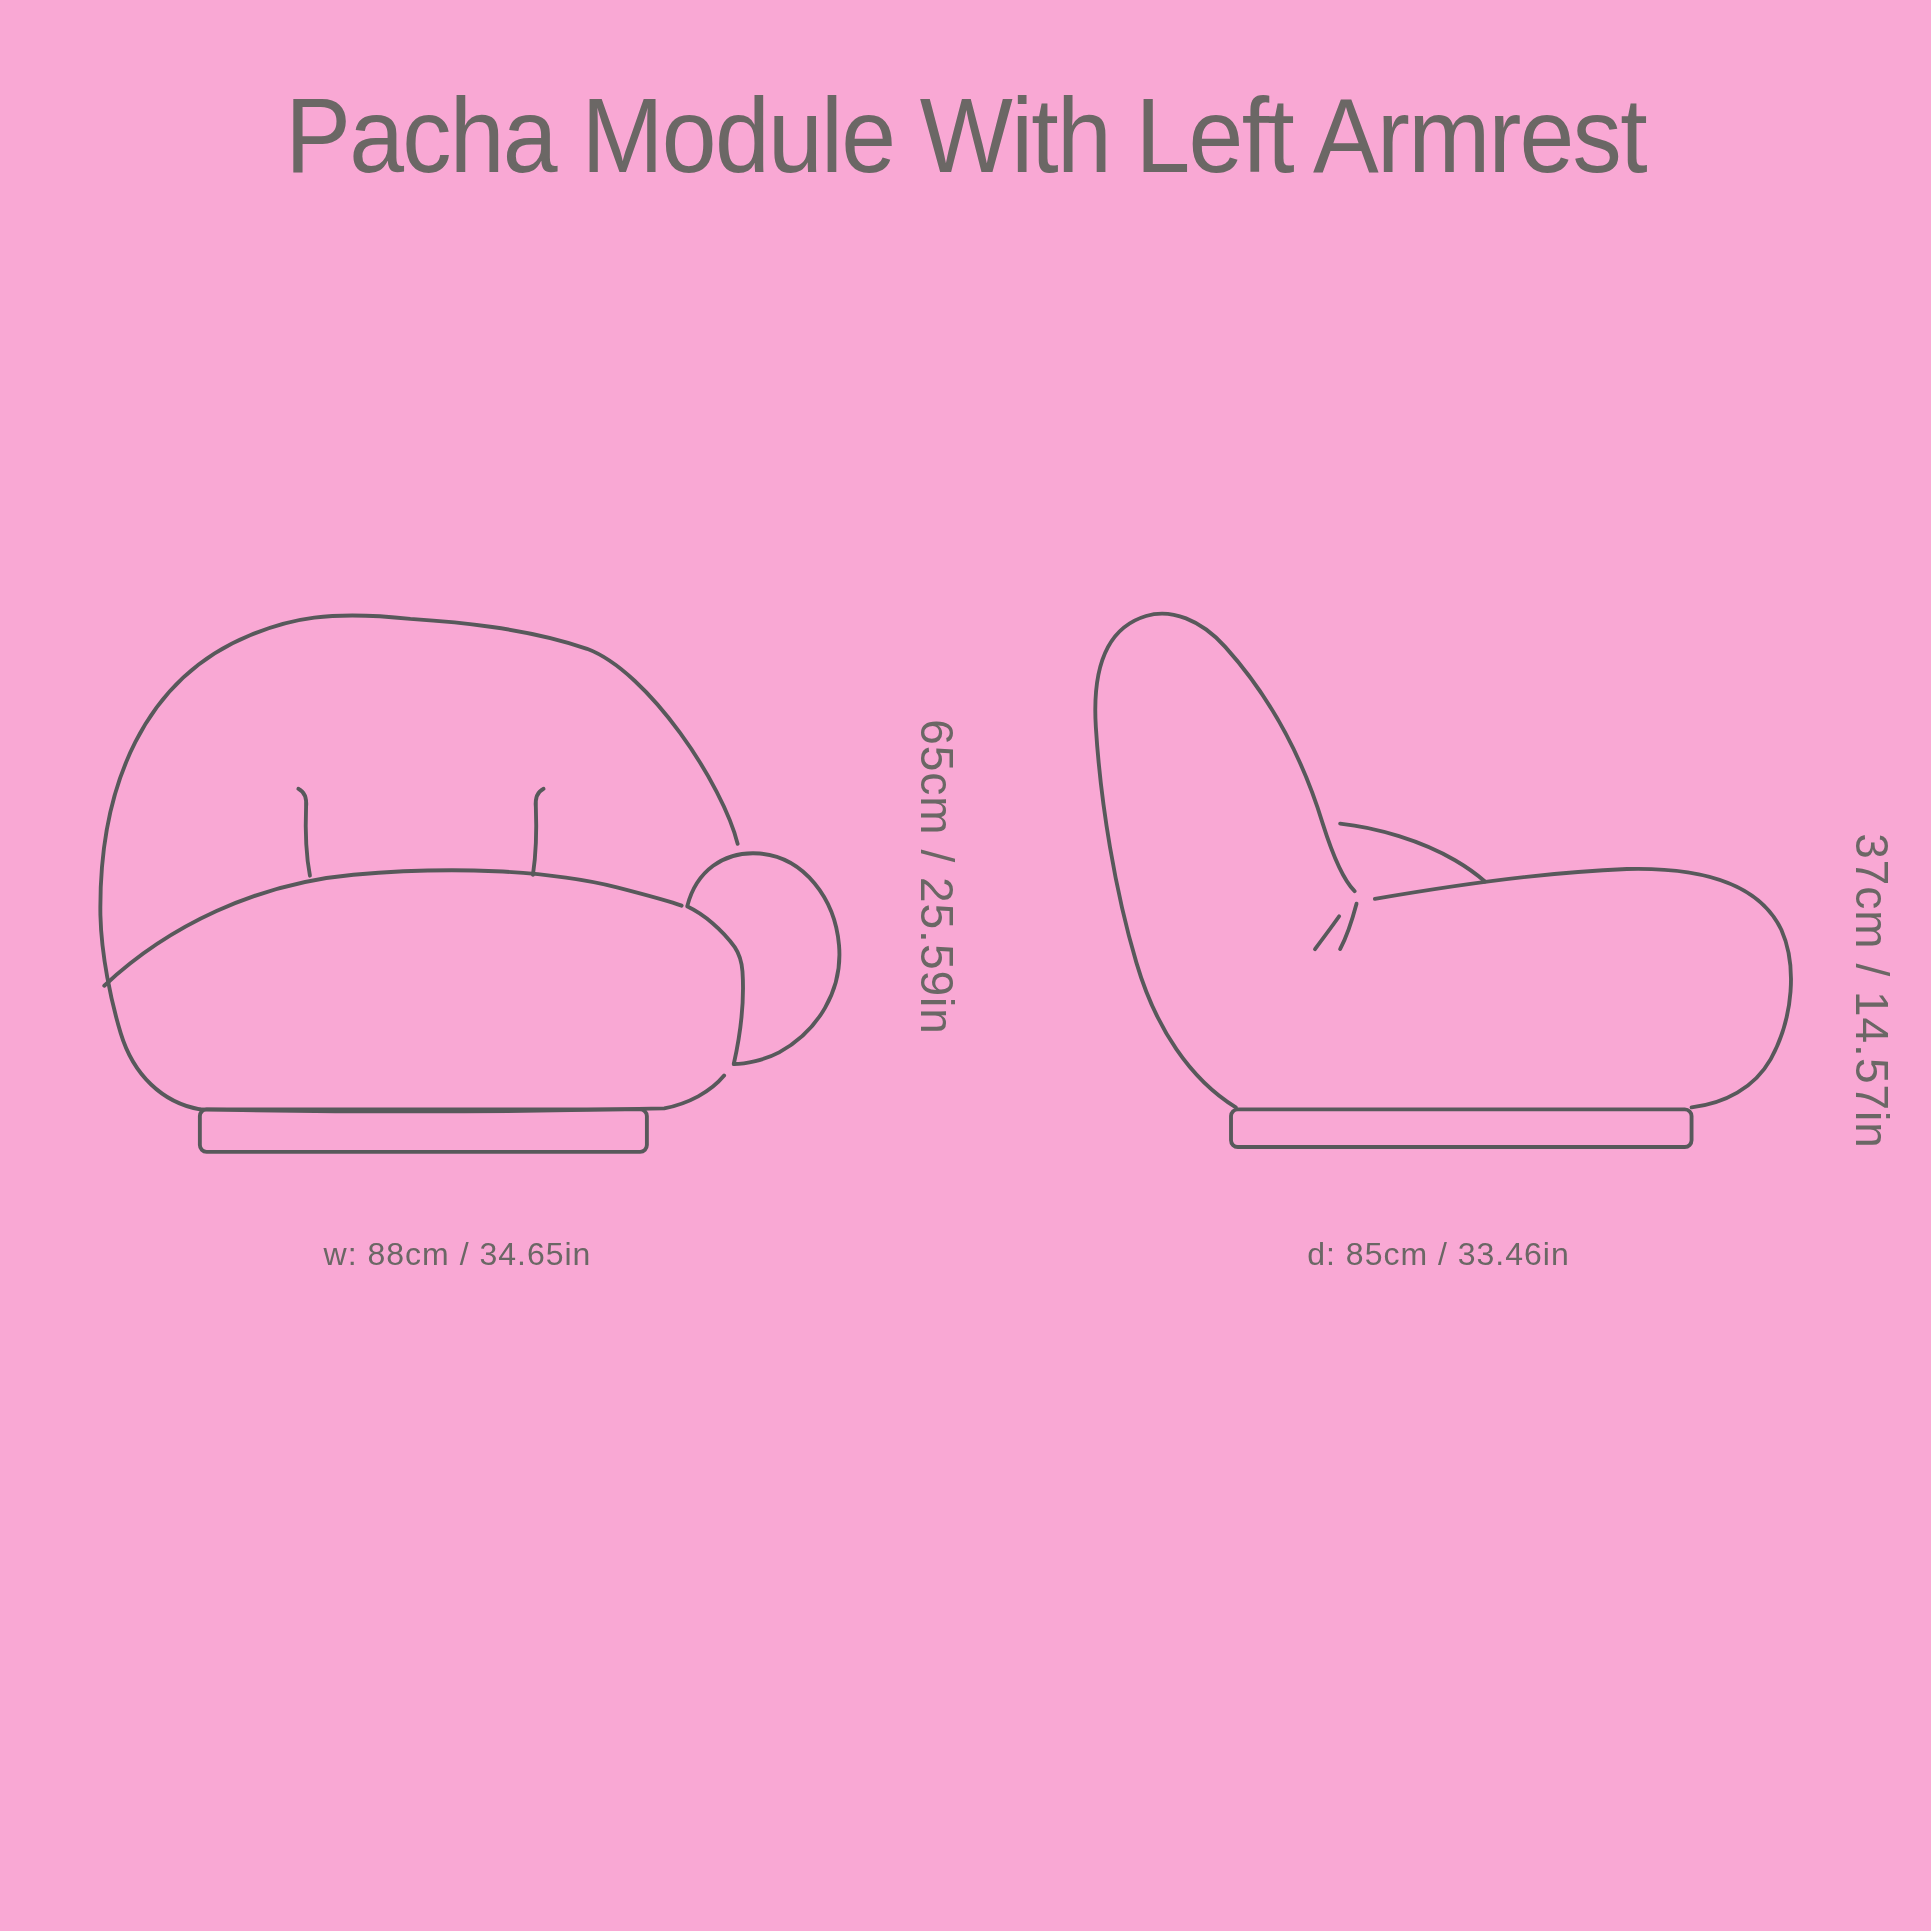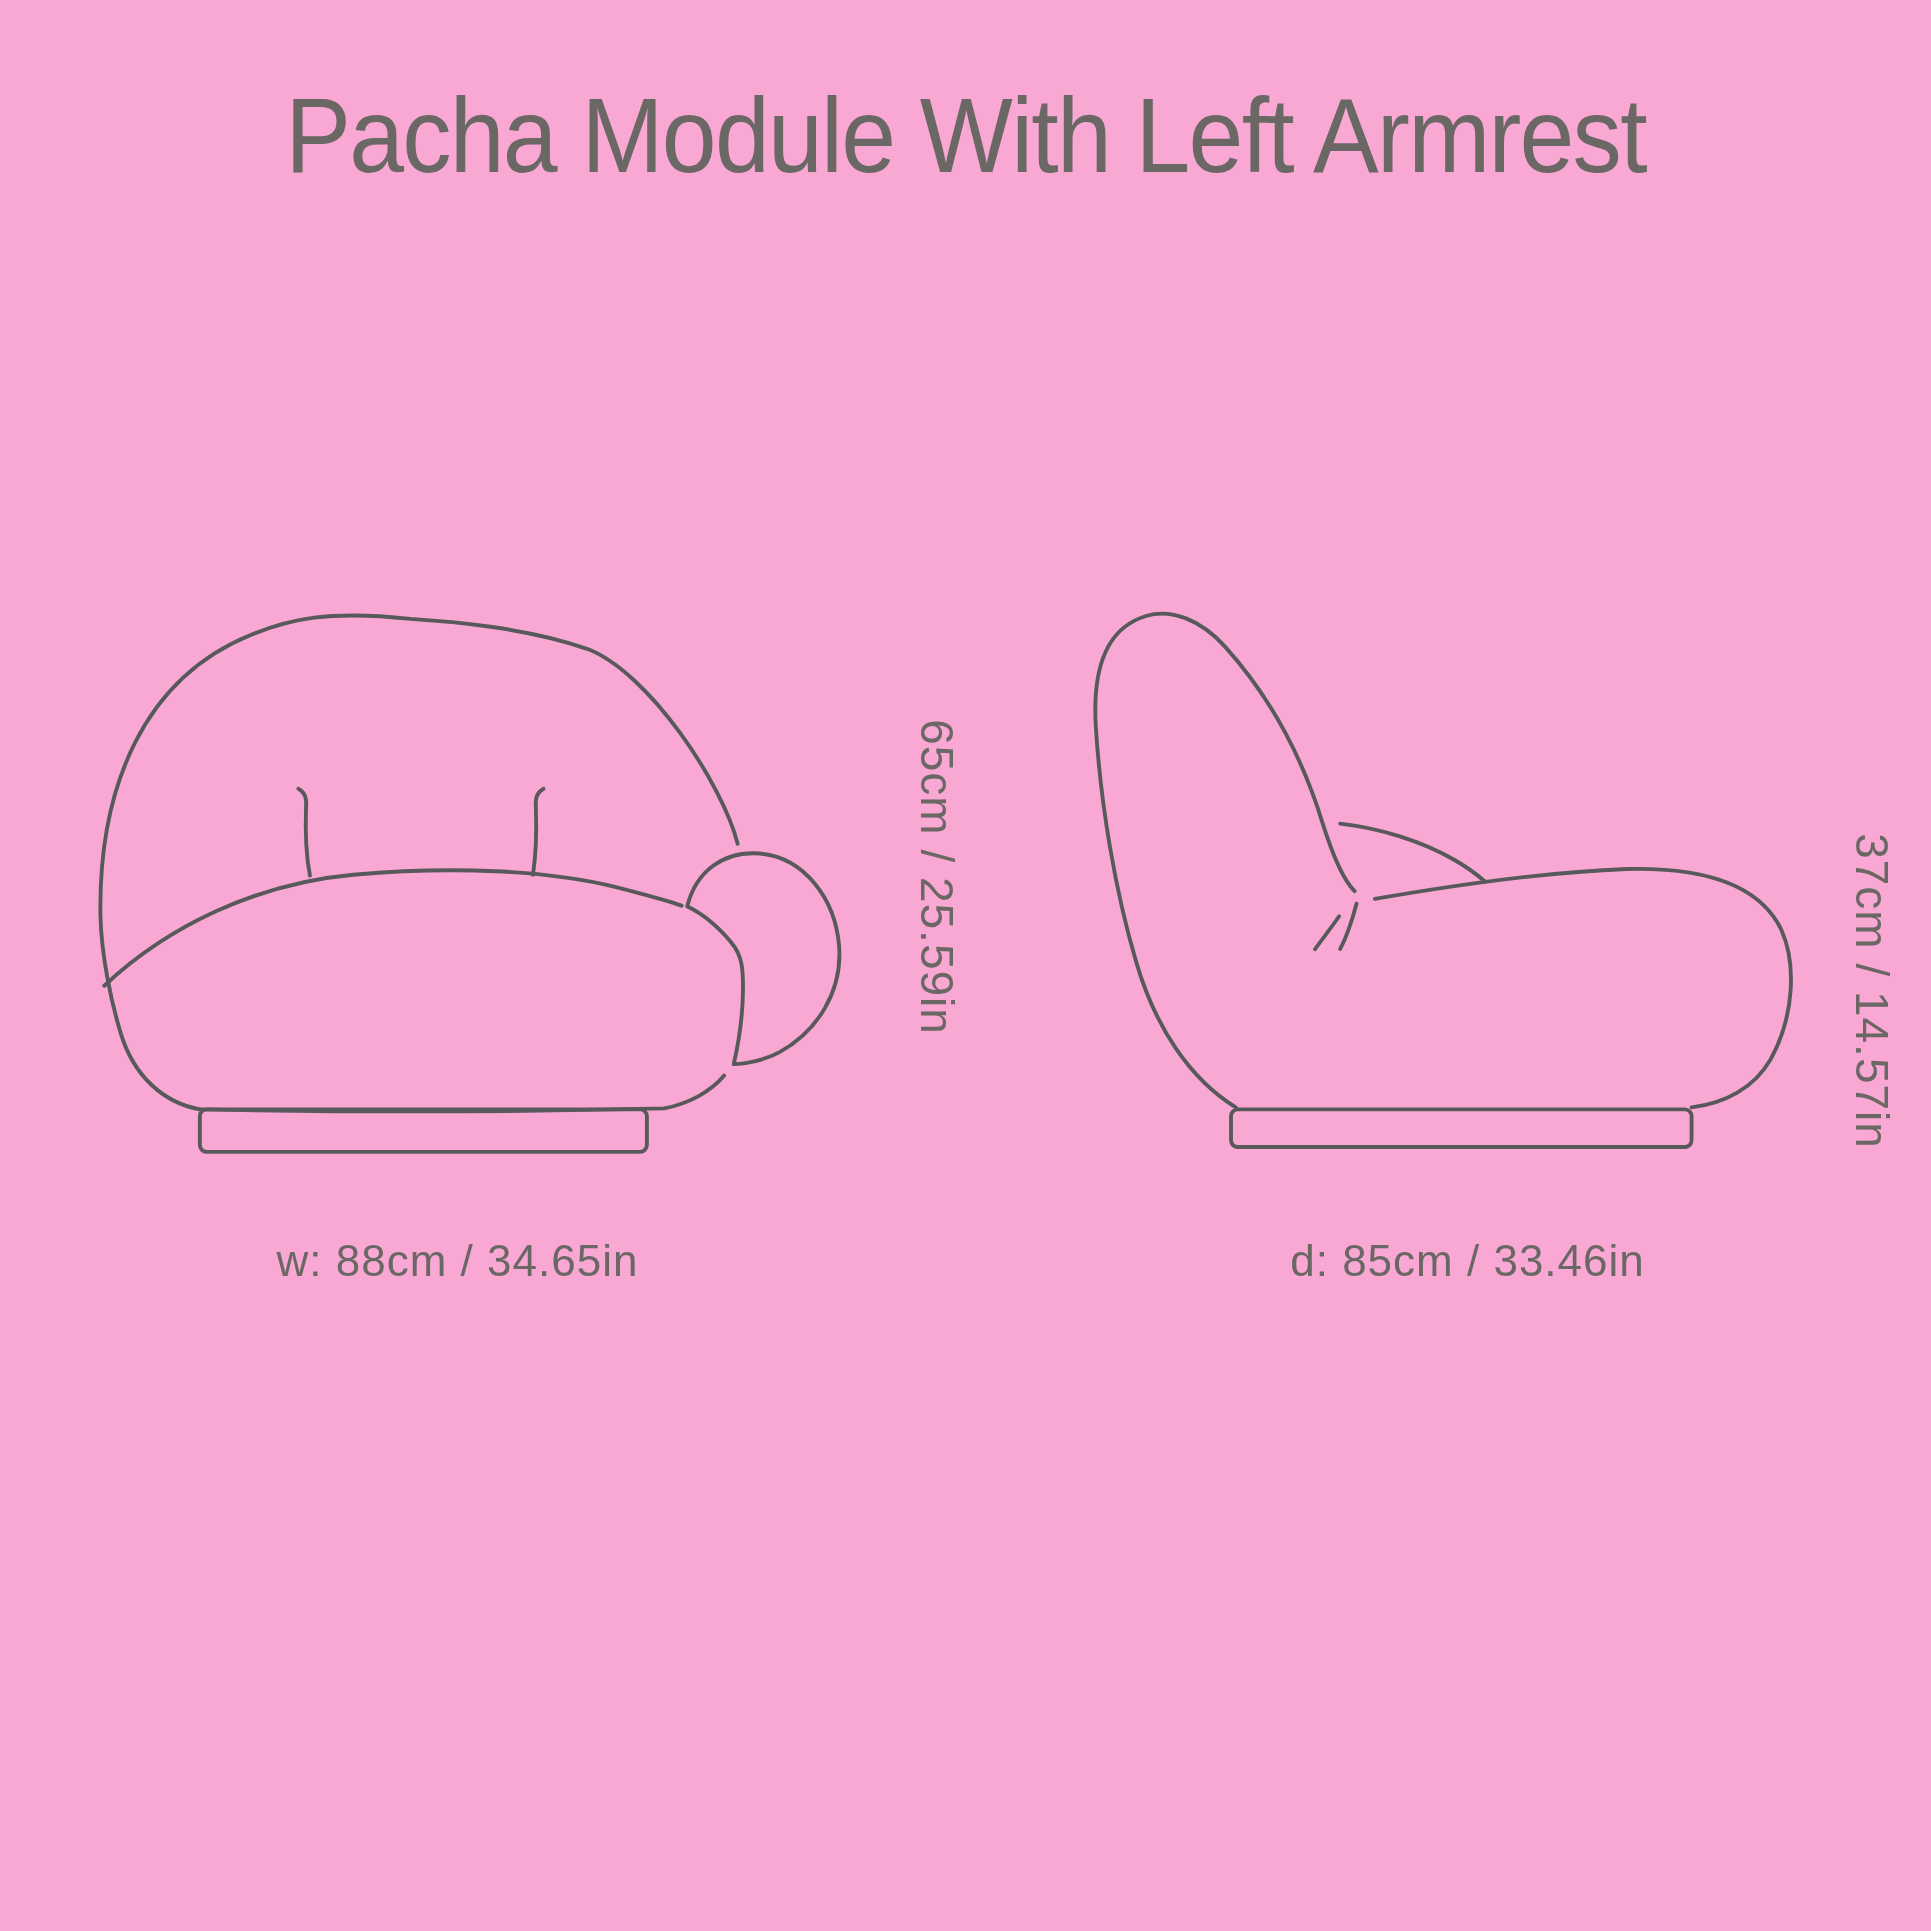--- a/index.html
+++ b/index.html
@@ -33,33 +33,33 @@
   .art {
     position: absolute;
     left: 0;
     top: 0;
     width: 1931px;
     height: 1931px;
   }
   .dim-label {
     position: absolute;
     color: #6b6765;
-    font-size: 44px;
+    font-size: 32px;
     font-weight: 300;
     letter-spacing: 1px;
     text-align: center;
     white-space: nowrap;
   }
   .dim-label.horizontal-w {
     left: 0px;
     top: 1236px;
     width: 915px;
   }
   .dim-label.horizontal-d {
-    left: 1010px;
+    left: 981px;
     top: 1236px;
     width: 915px;
   }
   .dim-label.vertical {
     width: 579px;
     height: 58px;
     line-height: 58px;
     font-size: 46px;
   }
   .dim-label.vertical-front {

